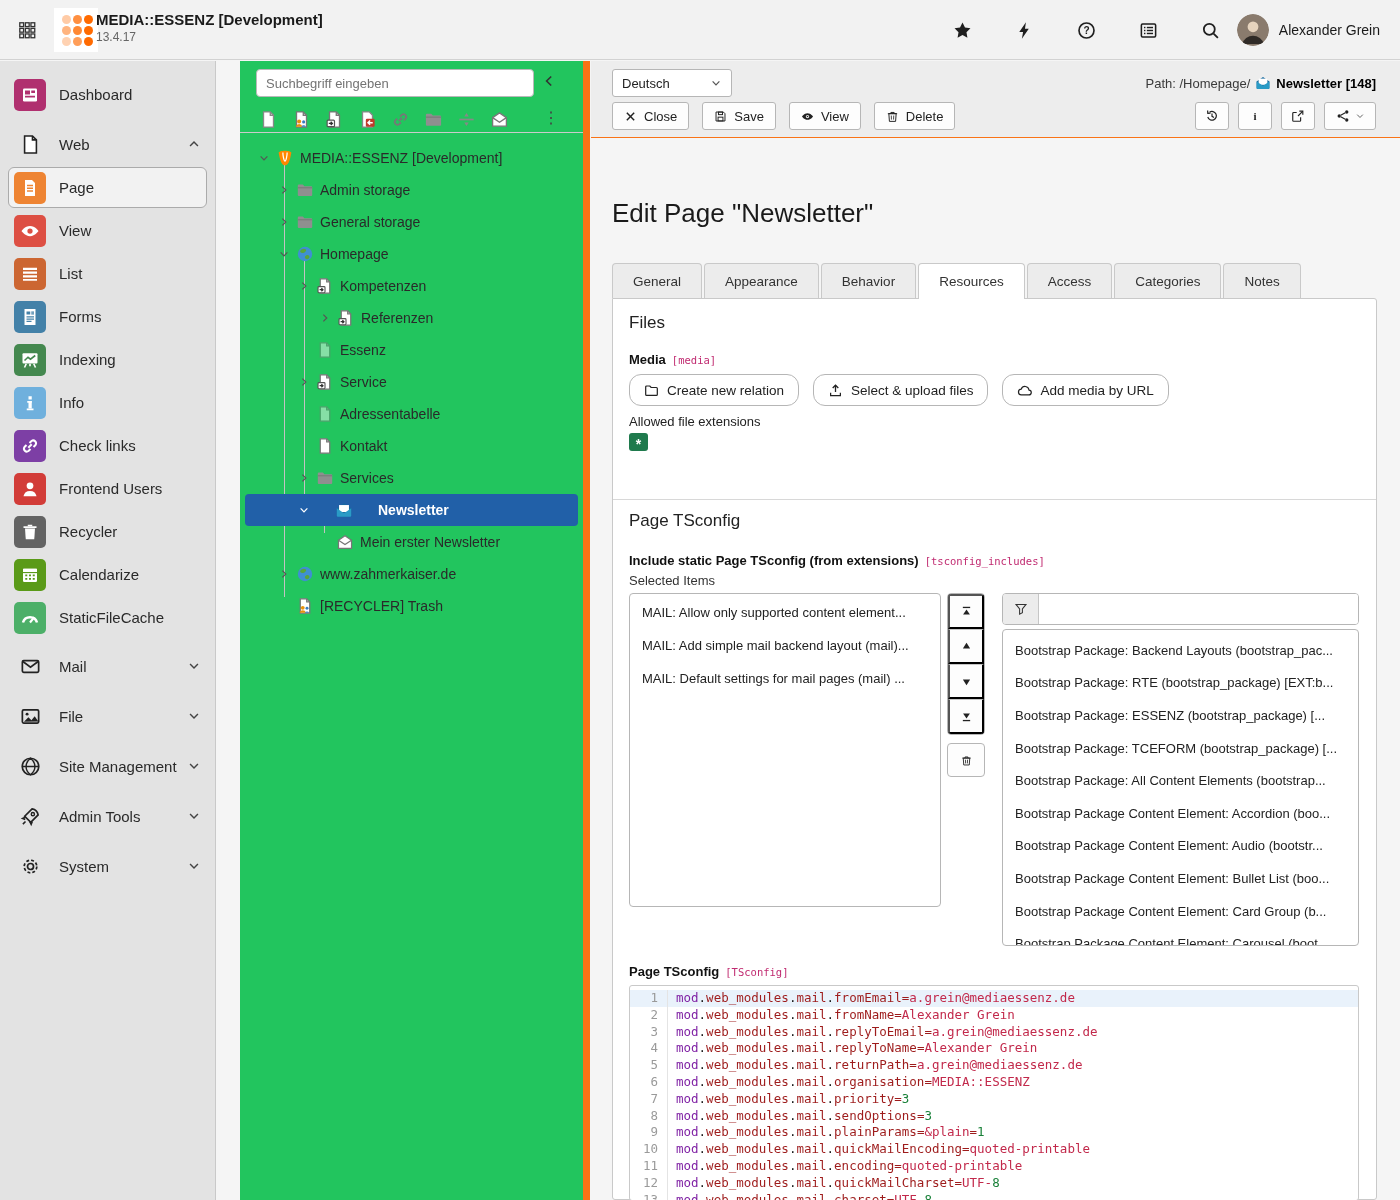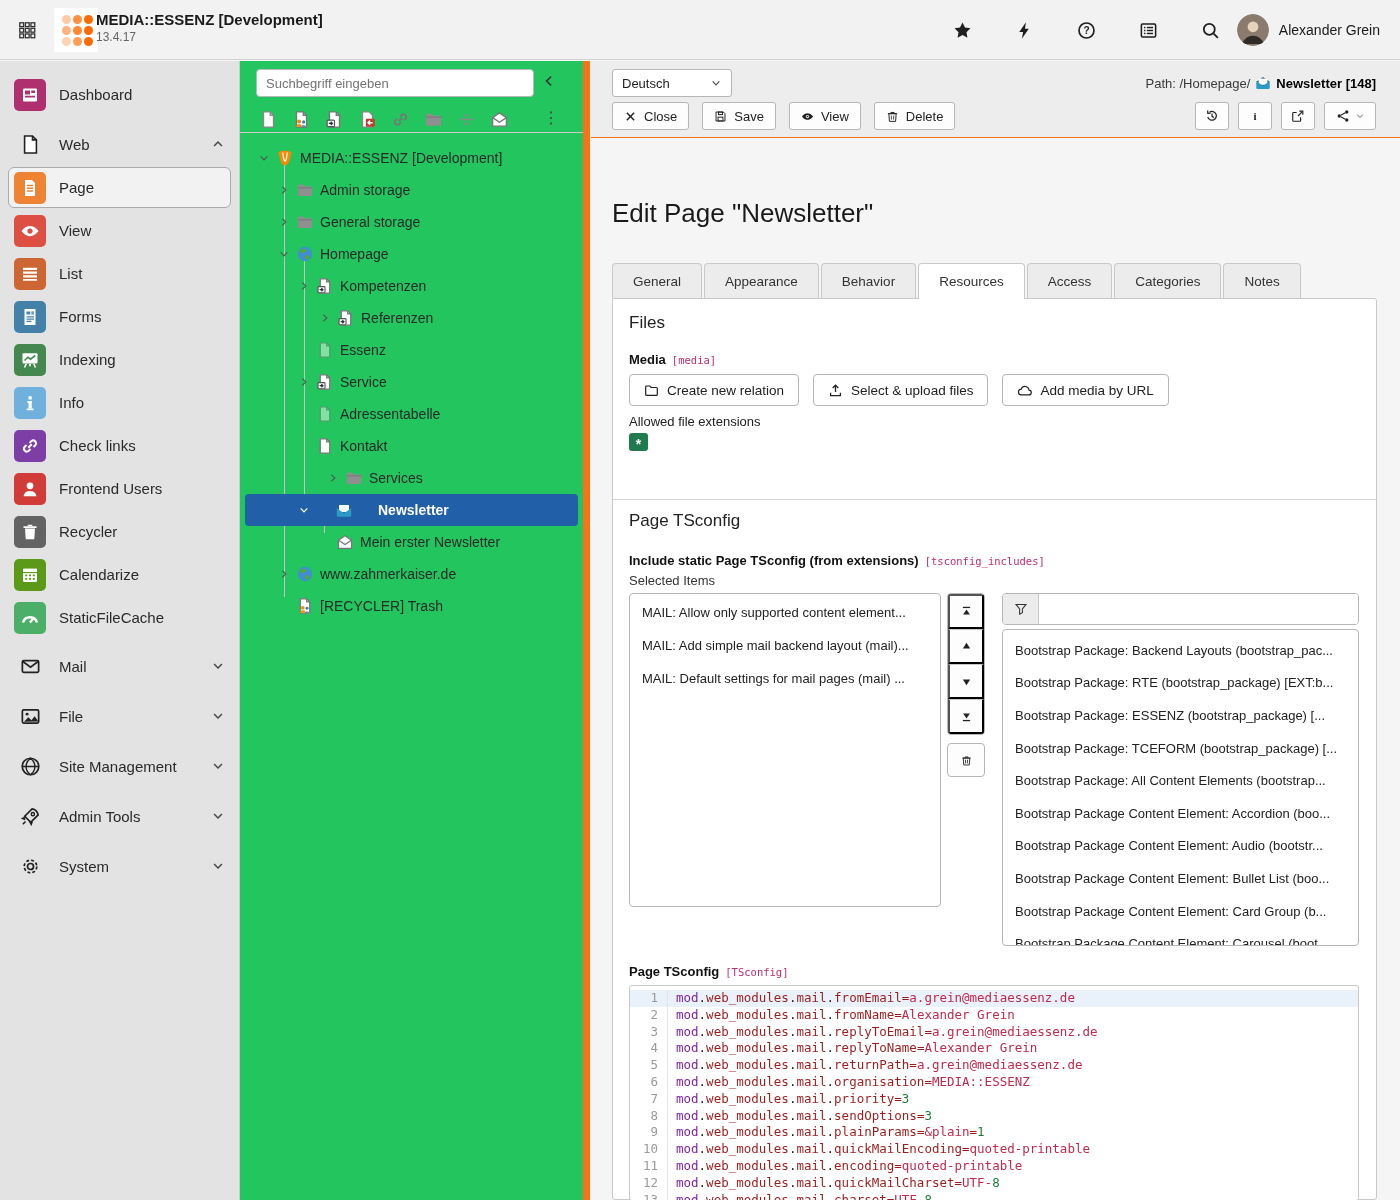--- a/index.html
+++ b/index.html
@@ -19,21 +19,21 @@
   .tb-title .t2 { font-size:12px; color:#666; margin-top:2px; }
   #tb-icons { position:absolute; right:170px; top:0; height:60px; display:flex; align-items:center; gap:22px; }
   #tb-icons .tbi { width:40px; height:40px; display:flex; align-items:center; justify-content:center; color:#1f1f1f; cursor:pointer; }
   #tb-icons .tbi svg { width:19px; height:19px; }
   .tb-user { position:absolute; right:20px; top:0; height:60px; display:flex; align-items:center; gap:10px; cursor:pointer; }
   .tb-avatar { width:32px; height:32px; border-radius:50%; overflow:hidden; }
   .tb-avatar svg { width:32px; height:32px; }
   .tb-name { font-size:14px; color:#1a1a1a; }
 
   
-  #module-menu { position:absolute; left:0; top:61px; width:240px; height:1139px;
+  #module-menu { position:absolute; left:0; top:61px; width:216px; height:1139px;
     background:#e3e3e3; border-right:1px solid #c9c9c9; padding-top:12px; overflow:hidden; }
   .mm-item { display:flex; align-items:center; height:43px; padding:0 14px; cursor:pointer; position:relative; }
   .mm-item.section { height:44px; }
   .mm-item.gap { margin-top:6px; }
   .mm-item.first-gap { margin-top:6px; }
   .mm-item.mail-gap { margin-top:5px; }
   .mm-tile { width:32px; height:32px; border-radius:5px; flex:0 0 32px;
     display:flex; align-items:center; justify-content:center; }
   .mm-tile svg { width:20px; height:20px; }
   .mm-outline { width:32px; flex:0 0 32px; display:flex; align-items:center; justify-content:center; color:#222; }
@@ -100,21 +100,21 @@
   .tab { height:35px; padding:0 20px; display:flex; align-items:center; font-size:13.5px; color:#333;
     background:#ececec; border:1px solid #c9c9c9; border-bottom:none; border-radius:4px 4px 0 0; cursor:pointer; }
   .tab.active { background:#fff; position:relative; z-index:4; height:36px; }
 
   #panel { position:absolute; left:21px; top:159px; width:765px; height:902px; background:#fff;
     border:1px solid #c9c9c9; border-radius:0 3px 3px 3px; z-index:2; }
   .sec-h { position:absolute; left:16px; font-size:17px; color:#222; font-weight:400; }
   .fld-label { font-size:13px; font-weight:bold; color:#111; }
   .fld-key { font-family:"DejaVu Sans Mono", monospace; font-size:10.5px; color:#c02a70; margin-left:6px; }
   #files-buttons { position:absolute; left:16px; top:75px; display:flex; gap:14px; }
-  .panel-btn { height:32px; background:#fff; border:1px solid #b6b6b6; border-radius:4px; font-size:13.5px;
+  .panel-btn { height:32px; background:#fff; border:1px solid #b6b6b6; border-radius:12px; font-size:13.5px;
     color:#222; display:flex; align-items:center; gap:8px; padding:0 14px; cursor:pointer; }
   .panel-btn svg { width:15px; height:15px; }
   .allowed { position:absolute; left:16px; top:115px; font-size:13px; color:#222; }
   .badge { position:absolute; left:16px; top:134px; width:19px; height:18px; border-radius:3px;
     color:#fff; font-size:14px; font-weight:bold; display:flex; align-items:center; justify-content:center; line-height:1; padding-top:3px; }
   .divider { position:absolute; left:0; top:200px; width:100%; border-bottom:1px solid #d8d8d8; }
 
   .col-label { position:absolute; font-size:13px; color:#333; }
   #sel-list { position:absolute; left:16px; top:294px; width:312px; height:314px; background:#fff;
     border:1px solid #b6b6b6; border-radius:4px; overflow:hidden; padding-top:2px; }
@@ -679,21 +679,21 @@
       <div class="pt-row" style="padding-left: 56px;">
         <span class="pt-chev"></span>
         <span class="pt-ico">
           <svg viewBox="0 0 16 16" xmlns="http://www.w3.org/2000/svg">
             <path d="M3.8 1.6h5.7l2.7 2.8v10H3.8z" fill="#fff" stroke="#777" stroke-width="1.1"></path>
             <path d="M9.5 1.6v2.8h2.7" fill="none" stroke="#777" stroke-width="1.1"></path>
           </svg>
         </span>
         <span class="pt-label">Kontakt</span>
       </div>
-      <div class="pt-row" style="padding-left: 85px;">
+      <div class="pt-row" style="padding-left: 56px;">
         <span class="pt-chev">
           <svg viewBox="0 0 16 16" xmlns="http://www.w3.org/2000/svg">
             <polyline points="5.8,3.5 10.4,8 5.8,12.5" fill="none" stroke="currentColor" stroke-width="1.6"></polyline>
           </svg>
         </span>
         <span class="pt-ico">
           <svg viewBox="0 0 16 16" xmlns="http://www.w3.org/2000/svg">
             <path d="M1.6 4.1a.9.9 0 01.9-.9h3.6l1.4 1.5h6a.9.9 0 01.9.9v6.8a.9.9 0 01-.9.9H2.5a.9.9 0 01-.9-.9z" fill="#8f8f8f"></path>
             <path d="M1.6 6h12.8" stroke="#7a7a7a"></path>
           </svg>

